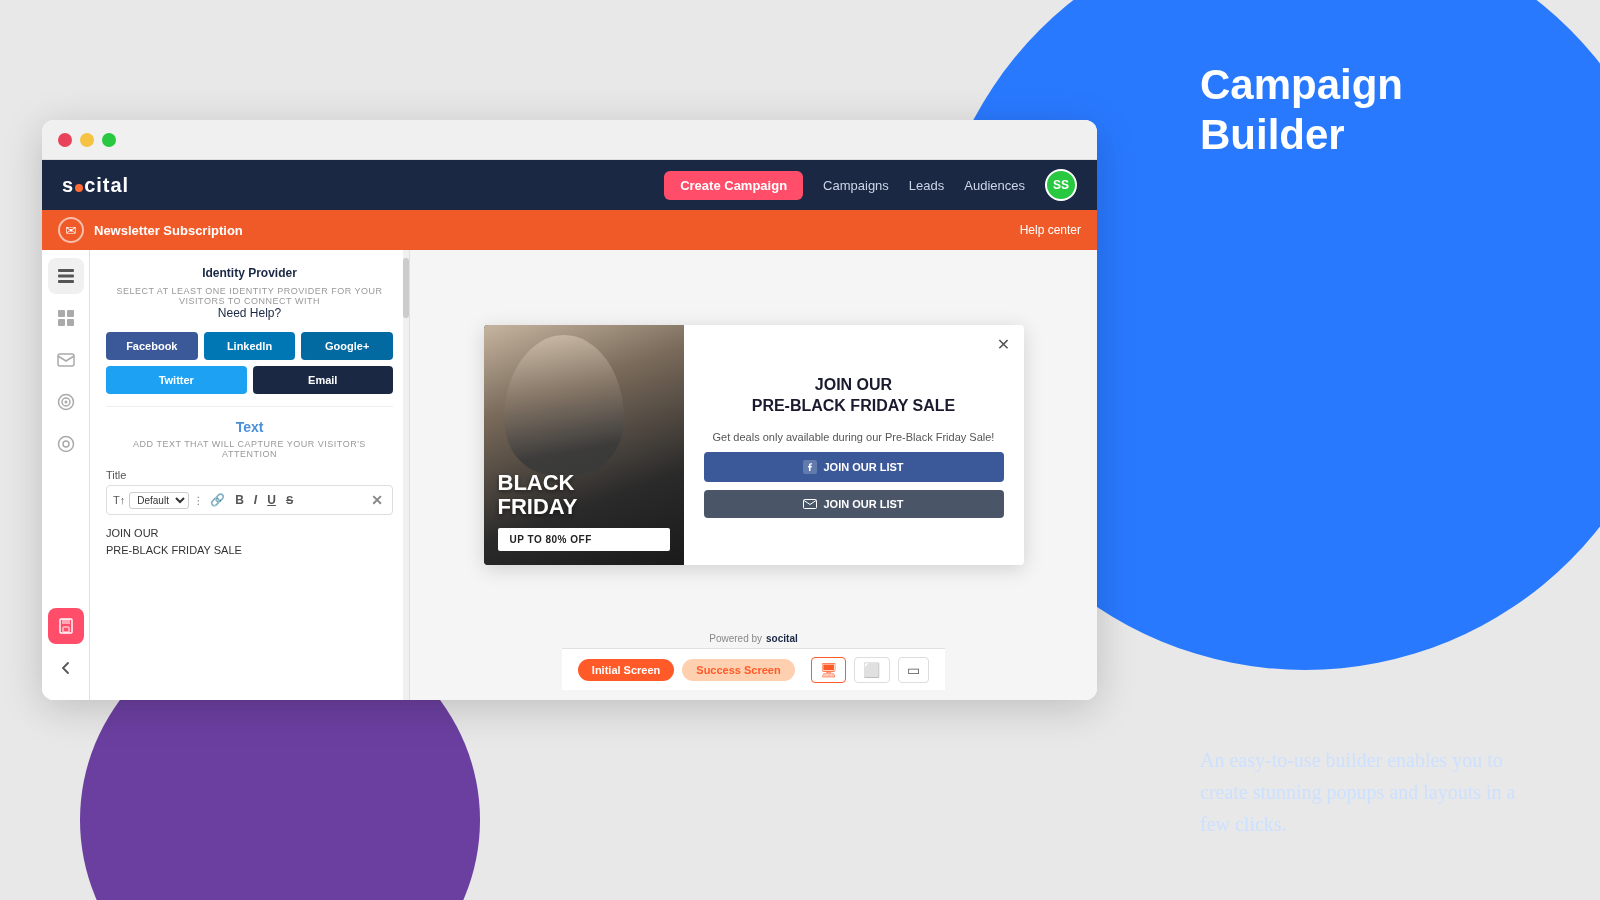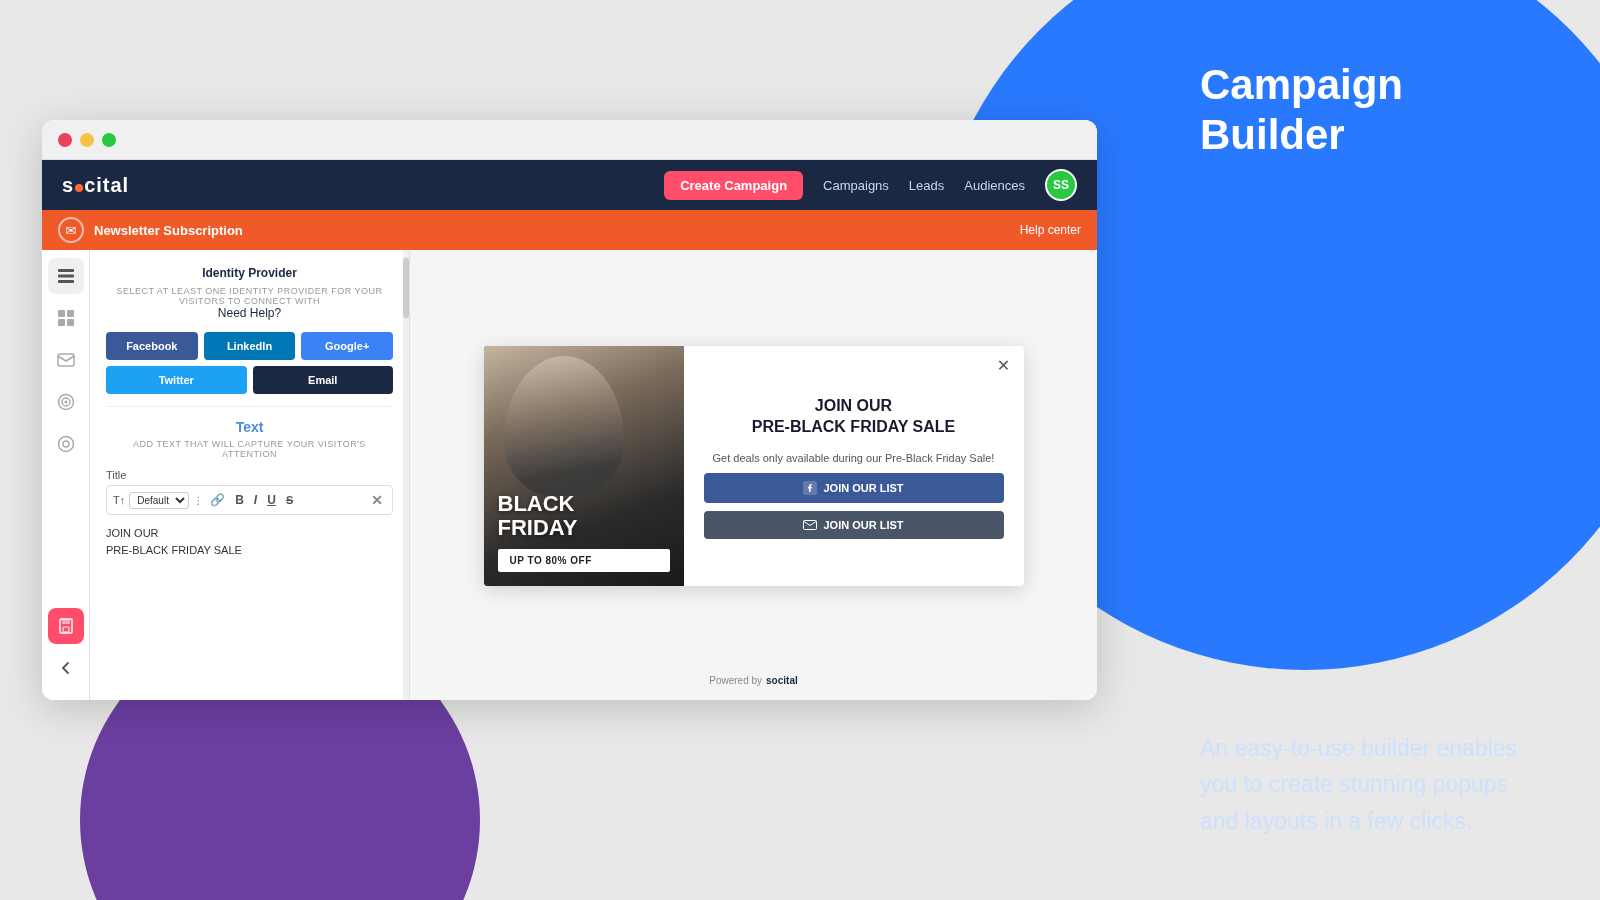--- a/index.html
+++ b/index.html
@@ -240,21 +240,21 @@
       border: none;
       border-radius: 4px;
       color: #fff;
       font-size: 11px;
       font-weight: 600;
       cursor: pointer;
       text-align: center;
     }
     .id-btn-facebook { background: #3b5998; }
     .id-btn-linkedin { background: #0077B5; }
-    .id-btn-google { background: #3b82f6; }
+    .id-btn-google { background: #0369a1; }
     .id-btn-twitter { background: #1DA1F2; }
     .id-btn-email { background: #1a2844; }
 
     .divider-line {
       border: none;
       border-top: 1px solid #eee;
       margin: 12px 0;
     }
 
     .text-section-title {
@@ -525,23 +525,23 @@
     }
     .campaign-builder-title {
       color: #fff;
       font-size: 42px;
       font-weight: 800;
       line-height: 1.2;
       margin-bottom: 20px;
     }
     .campaign-builder-desc {
       color: #cce0ff;
-      font-size: 23px;
+      font-size: 20px;
       line-height: 1.6;
-      font-family: Liberation Sans, sans-serif;
+      font-family: Liberation Serif, serif;
     }
 
     
     .scroll-track {
       position: absolute;
       right: 0;
       top: 0;
       width: 6px;
       height: 100%;
       background: #f0f0f0;
@@ -738,18 +738,26 @@
           </div>
 
         </div>
       </div>
 
       <div class="powered-by-bar">
         <span>Powered by</span>
         <span class="powered-brand">socital</span>
       </div>
 
+      <div class="preview-bottom-toolbar">
+        <button class="screen-tab-btn screen-tab-initial">Initial Screen</button>
+        <button class="screen-tab-btn screen-tab-success">Success Screen</button>
+        <div class="bottom-toolbar-spacer"></div>
+        <button class="device-btn active">🖥</button>
+        <button class="device-btn">⬜</button>
+        <button class="device-btn">▭</button>
+      </div>
 
     </div>
 
   </div>
 
 </div>
 
 </body></html>

